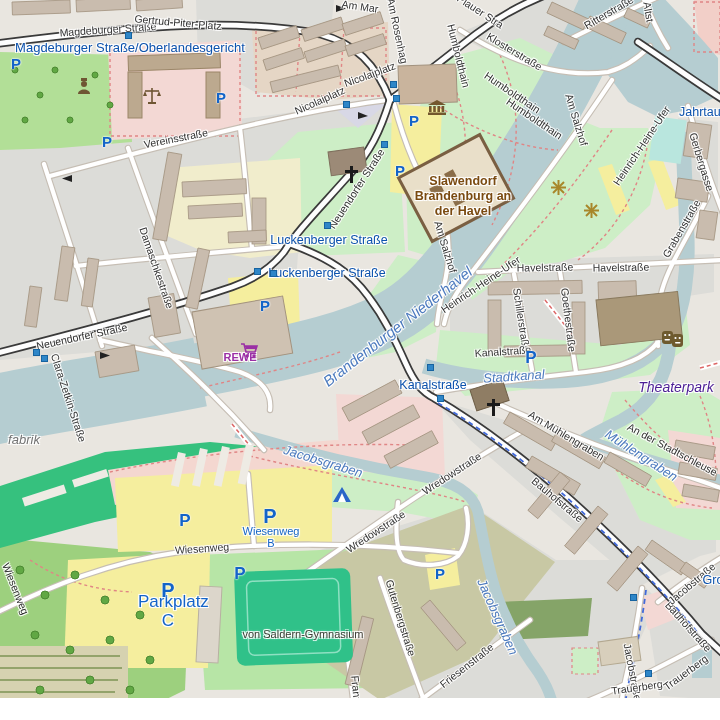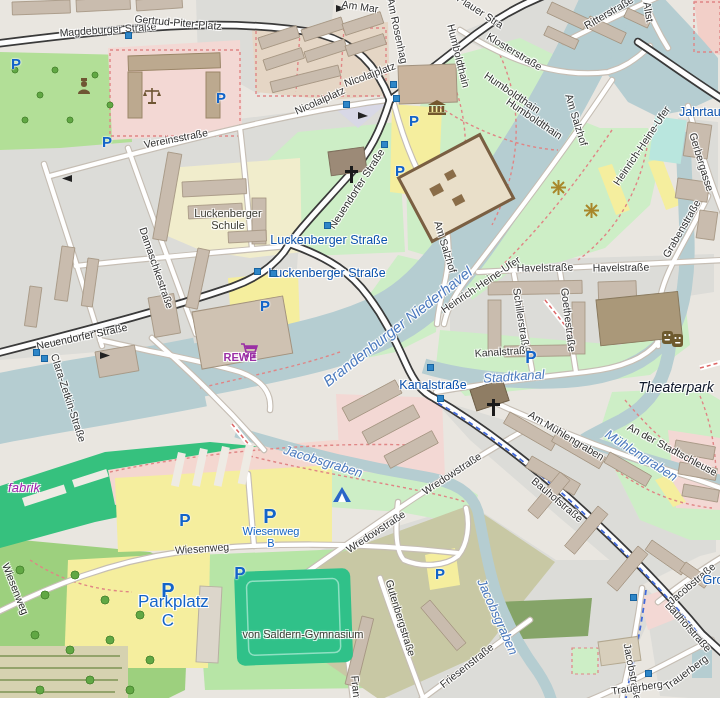--- a/index.html
+++ b/index.html
@@ -8,22 +8,22 @@
   #map svg{position:absolute;left:0;top:0;}
   #labels{position:absolute;left:0;top:0;width:720px;height:698px;pointer-events:none;}
   .lbl{position:absolute;transform-origin:50% 50%;white-space:nowrap;line-height:1.12;
        text-shadow:-1px -1px 0 rgba(255,255,255,.9),1px -1px 0 rgba(255,255,255,.9),
                    -1px 1px 0 rgba(255,255,255,.9),1px 1px 0 rgba(255,255,255,.9),0 0 3px #fff;}
   .street{font-size:10.5px;color:#333;}
   .transit{color:#0c52ad;}
   .waterlbl{color:#4d7bbf;font-style:italic;}
   .school-label{color:#3c3c34;text-align:center;}
   .tourism-label{color:#7a4a10;font-weight:bold;text-align:center;line-height:1.18;}
-  .park-label{color:#0f172a;font-style:italic;}
-  .industrial-label{color:#a21caf;font-style:italic;margin-top:48px;}
+  .park-label{color:#4c1d95;font-style:italic;}
+  .industrial-label{color:#737373;font-style:italic;}
   .supermarket-label{color:#9b2fa5;font-weight:bold;}
   .parking-name-label{color:#1464c8;text-align:center;}
   .p-icon{position:absolute;color:#1464c8;font-weight:bold;transform:translate(-50%,-50%);
           text-shadow:0 0 2px #fff,0 0 2px #fff;}
   .stop-sq{position:absolute;width:7px;height:7px;background:#2e86c8;border:1px solid #1663a0;box-sizing:border-box;}
   .micon{position:absolute;transform:translate(-50%,-50%);}
   #attribution{position:absolute;left:0;top:698px;width:720px;height:22px;background:#ffffff;
                border-top:1px solid #979797;box-sizing:border-box;text-align:right;
                font-size:13.5px;color:#111;line-height:20px;padding-right:6px;}
   #attribution a{color:#2a3fd4;text-decoration:underline;margin:0 4px;cursor:pointer;}
@@ -377,32 +377,33 @@
         <span class="lbl street" style="left: 15px; top: 589px; transform: translate(-50%, -50%) rotate(68deg);">Wiesenweg</span>
         <span class="lbl street" style="left: 400px; top: 618px; transform: translate(-50%, -50%) rotate(73deg);">Gutenbergstraße</span>
         <span class="lbl street" style="left: 557px; top: 500px; transform: translate(-50%, -50%) rotate(40deg);">Bauhofstraße</span>
         <span class="lbl street" style="left: 688px; top: 627px; transform: translate(-50%, -50%) rotate(48deg);">Bauhofstraße</span>
         <span class="lbl street" style="left: 692px; top: 584px; transform: translate(-50%, -50%) rotate(-40deg);">Jacobstraße</span>
         <span class="lbl street" style="left: 632px; top: 672px; transform: translate(-50%, -50%) rotate(79deg);">Jacobstraße</span>
         <span class="lbl street" style="left: 637px; top: 688px; transform: translate(-50%, -50%) rotate(-8deg);">Trauerberg</span>
         <span class="lbl street" style="left: 686px; top: 673px; transform: translate(-50%, -50%) rotate(-36deg);">Trauerberg</span>
         <span class="lbl street" style="left: 467px; top: 666px; transform: translate(-50%, -50%) rotate(-38deg);">Friesenstraße</span>
         <span class="lbl street" style="left: 356px; top: 694px; transform: translate(-50%, -50%) rotate(85deg);">Franz-Z</span>
+        <span class="lbl transit" style="left: 130px; top: 48px; transform: translate(-50%, -50%) rotate(0deg); font-size: 13px;">Magdeburger Straße/Oberlandesgericht</span>
         <span class="lbl transit" style="left: 329px; top: 240px; transform: translate(-50%, -50%) rotate(0deg); font-size: 12.5px;">Luckenberger Straße</span>
         <span class="lbl transit" style="left: 327px; top: 273px; transform: translate(-50%, -50%) rotate(0deg); font-size: 12.5px;">Luckenberger Straße</span>
         <span class="lbl transit" style="left: 433px; top: 385px; transform: translate(-50%, -50%) rotate(0deg); font-size: 12.5px;">Kanalstraße</span>
         <span class="lbl transit" style="left: 703px; top: 112px; transform: translate(-50%, -50%) rotate(0deg); font-size: 12.5px;">Jahrtaus</span>
         <span class="lbl transit" style="left: 713px; top: 580px; transform: translate(-50%, -50%) rotate(0deg); font-size: 12.5px;">Gro</span>
         <span class="lbl waterlbl" style="left: 398px; top: 327px; transform: translate(-50%, -50%) rotate(-38deg); font-size: 15px;">Brandenburger Niederhavel</span>
         <span class="lbl waterlbl" style="left: 514px; top: 377px; transform: translate(-50%, -50%) rotate(-4deg); font-size: 13px;">Stadtkanal</span>
         <span class="lbl waterlbl" style="left: 641px; top: 456px; transform: translate(-50%, -50%) rotate(33deg); font-size: 13px;">Mühlengraben</span>
         <span class="lbl waterlbl" style="left: 323px; top: 462px; transform: translate(-50%, -50%) rotate(17deg); font-size: 13px;">Jacobsgraben</span>
         <span class="lbl waterlbl" style="left: 497px; top: 617px; transform: translate(-50%, -50%) rotate(66deg); font-size: 13px;">Jacobsgraben</span>
-        <span class="lbl school-label" style="left: 228px; top: 219px; transform: translate(-50%, -50%) rotate(0deg); font-size: 11px; width: 88px; white-space: normal;">Luckenberger Schule</span>
         <span class="lbl school-label" style="left: 303px; top: 634px; transform: translate(-50%, -50%) rotate(0deg); font-size: 11px;">von Saldern-Gymnasium</span>
+        <span class="lbl tourism-label" style="left: 463px; top: 196px; transform: translate(-50%, -50%) rotate(0deg); font-size: 12.5px; width: 100px; white-space: normal;">Slawendorf Brandenburg an der Havel</span>
         <span class="lbl park-label" style="left: 676px; top: 388px; transform: translate(-50%, -50%) rotate(0deg); font-size: 14px;">Theaterpark</span>
         <span class="lbl industrial-label" style="left: 24px; top: 440px; transform: translate(-50%, -50%) rotate(0deg); font-size: 13px;">fabrik</span>
         <span class="lbl supermarket-label" style="left: 240px; top: 357px; transform: translate(-50%, -50%) rotate(0deg); font-size: 11px;">REWE</span>
         <span class="lbl parking-name-label" style="left: 271px; top: 537px; transform: translate(-50%, -50%) rotate(0deg); font-size: 11px; width: 60px; white-space: normal;">Wiesenweg B</span>
         <span class="lbl parking-name-label" style="left: 168px; top: 611px; transform: translate(-50%, -50%) rotate(0deg); font-size: 17px; width: 60px; white-space: normal;">Parkplatz C</span>
         <span class="p-icon" style="left: 16px; top: 63px; font-size: 15px;">P</span>
         <span class="p-icon" style="left: 221px; top: 97px; font-size: 15px;">P</span>
         <span class="p-icon" style="left: 107px; top: 141px; font-size: 15px;">P</span>
         <span class="p-icon" style="left: 414px; top: 120px; font-size: 15px;">P</span>
         <span class="p-icon" style="left: 400px; top: 170px; font-size: 15px;">P</span>

